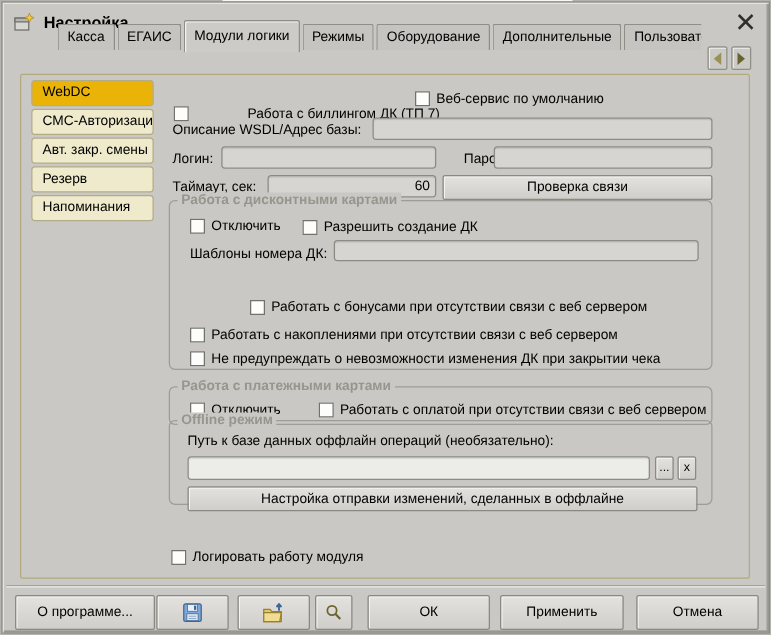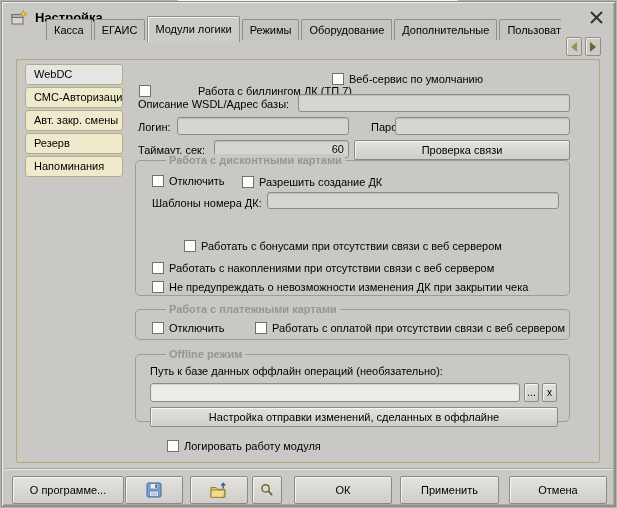--- a/index.html
+++ b/index.html
@@ -31,37 +31,37 @@
     box-shadow: inset 1px 1px 0 #efefec; }
   .tri-left { width:0; height:0; border-top:5px solid transparent; border-bottom:5px solid transparent; border-right:6px solid #9a9157; }
   .tri-right { width:0; height:0; border-top:5px solid transparent; border-bottom:5px solid transparent; border-left:6px solid #6b632e; }
   
   .panel { position:absolute; left:14px; top:57px; width:584px; height:404px;
     border:1px solid #b1aa7e; border-radius:2px; }
   
   .side-tab { position:absolute; left:8px; width:98px; height:21px;
     background:#efeacb; border:1px solid #b3ac88; border-radius:3px;
     line-height:19px; padding-left:8px; white-space:nowrap; overflow:hidden; }
-  .side-tab.active { background:#e5e5e5; }
+  .side-tab.active { background:#eab308; }
   
   .lbl { position:absolute; white-space:nowrap; line-height:13px; }
   .tin { position:absolute; background:#d6d5d1; border:1px solid #8c8c85; border-radius:3px;
     font-family:"Liberation Sans", sans-serif; font-size:11px; padding:0 4px; color:#000;
     box-shadow: inset 0 1px 1px rgba(0,0,0,0.12); }
   .tin.white { background:#ececе9; background:#ecece9; }
   .tin.right { text-align:right; }
   .cbrow { position:absolute; display:flex; align-items:center; gap:5px; height:14px; white-space:nowrap; }
   .cbbox { width:12px; height:12px; background:#fdfdfc; border:1px solid #72726c; flex:none; }
   .pbtn { position:absolute; background:linear-gradient(#e3e2de,#cfceca);
     border:1px solid #8a8a82; border-radius:2px; box-shadow: inset 1px 1px 0 #f4f4f1;
     display:flex; align-items:center; justify-content:center; font-size:11px; white-space:nowrap; }
   
   .group { position:absolute; border:1px solid #9d9d95; border-radius:5px; }
   .group-title { position:absolute; top:-7px; left:6px; padding:0 3px; background:#c9c8c4;
-    font-weight:bold; color:#96968e; white-space:nowrap; line-height:13px;margin-left:24px; }
+    font-weight:bold; color:#96968e; white-space:nowrap; line-height:13px; }
   
   .groove { position:absolute; left:3px; right:3px; top:466px; height:2px;
     border-top:1px solid #a2a19c; border-bottom:1px solid #ececе8; border-bottom:1px solid #ecece8; }
   .fbtn { position:absolute; top:474px; height:28px; }
 </style>
 </head>
 <body>
 
 <div class="stage">
   <div class="bg-fragment"></div>
@@ -137,21 +137,21 @@
         <div class="cbrow" style="left:16px; top:13px;">
           <span class="cbbox"></span>
           <span>Отключить</span>
         </div>
         <div class="cbrow" style="left:106px; top:13px;align-items:flex-end;">
           <span class="cbbox"></span>
           <span>Разрешить создание ДК</span>
         </div>
         <div class="lbl" style="left:16px; top:36px;">Шаблоны номера ДК:</div>
         <input class="tin" style="left: 131px; top: 31px; width: 292px; height: 17px;">
-        <div class="cbrow" style="left:8px; top:78px;padding-left:40px;">
+        <div class="cbrow" style="left:24px; top:78px;padding-left:40px;">
           <span class="cbbox"></span>
           <span>Работать с бонусами при отсутствии связи с веб сервером</span>
         </div>
         <div class="cbrow" style="left:16px; top:100px;">
           <span class="cbbox"></span>
           <span>Работать с накоплениями при отсутствии связи с веб сервером</span>
         </div>
         <div class="cbrow" style="left:16px; top:119px;">
           <span class="cbbox"></span>
           <span>Не предупреждать о невозможности изменения ДК при закрытии чека</span>
@@ -163,30 +163,30 @@
         <div class="cbrow" style="left:16px; top:11px;">
           <span class="cbbox"></span>
           <span>Отключить</span>
         </div>
         <div class="cbrow" style="left:119px; top:11px;">
           <span class="cbbox"></span>
           <span>Работать с оплатой при отсутствии связи с веб сервером</span>
         </div>
       </div>
 
-      <div class="group" style="left:118px; top:294px; width:435px; height:68px;">
+      <div class="group" style="left:118px; top:276px; width:435px; height:68px;">
         <div class="group-title">Offline режим</div>
         <div class="lbl" style="left:14px; top:10px;">Путь к базе данных оффлайн операций (необязательно):</div>
         <input class="tin white" style="left: 14px; top: 28px; width: 370px; height: 19px;">
         <div class="pbtn" style="left:388px; top:28px; width:15px; height:19px; font-size:10px;">...</div>
         <div class="pbtn" style="left:406px; top:28px; width:15px; height:19px; font-size:10px;">x</div>
         <div class="pbtn" style="left:14px; top:52px; width:408px; height:20px;">Настройка отправки изменений, сделанных в оффлайне</div>
       </div>
 
-      <div class="cbrow" style="left:120px; top:379px;margin-left:30px;">
+      <div class="cbrow" style="left:120px; top:379px;">
         <span class="cbbox"></span>
         <span>Логировать работу модуля</span>
       </div>
     </div>
 
     <div class="groove"></div>
 
     <div class="pbtn fbtn" style="left:10px; width:112px;">О программе...</div>
     <div class="pbtn fbtn" style="left:123px; width:58px;">
       <span style="display:flex;">

